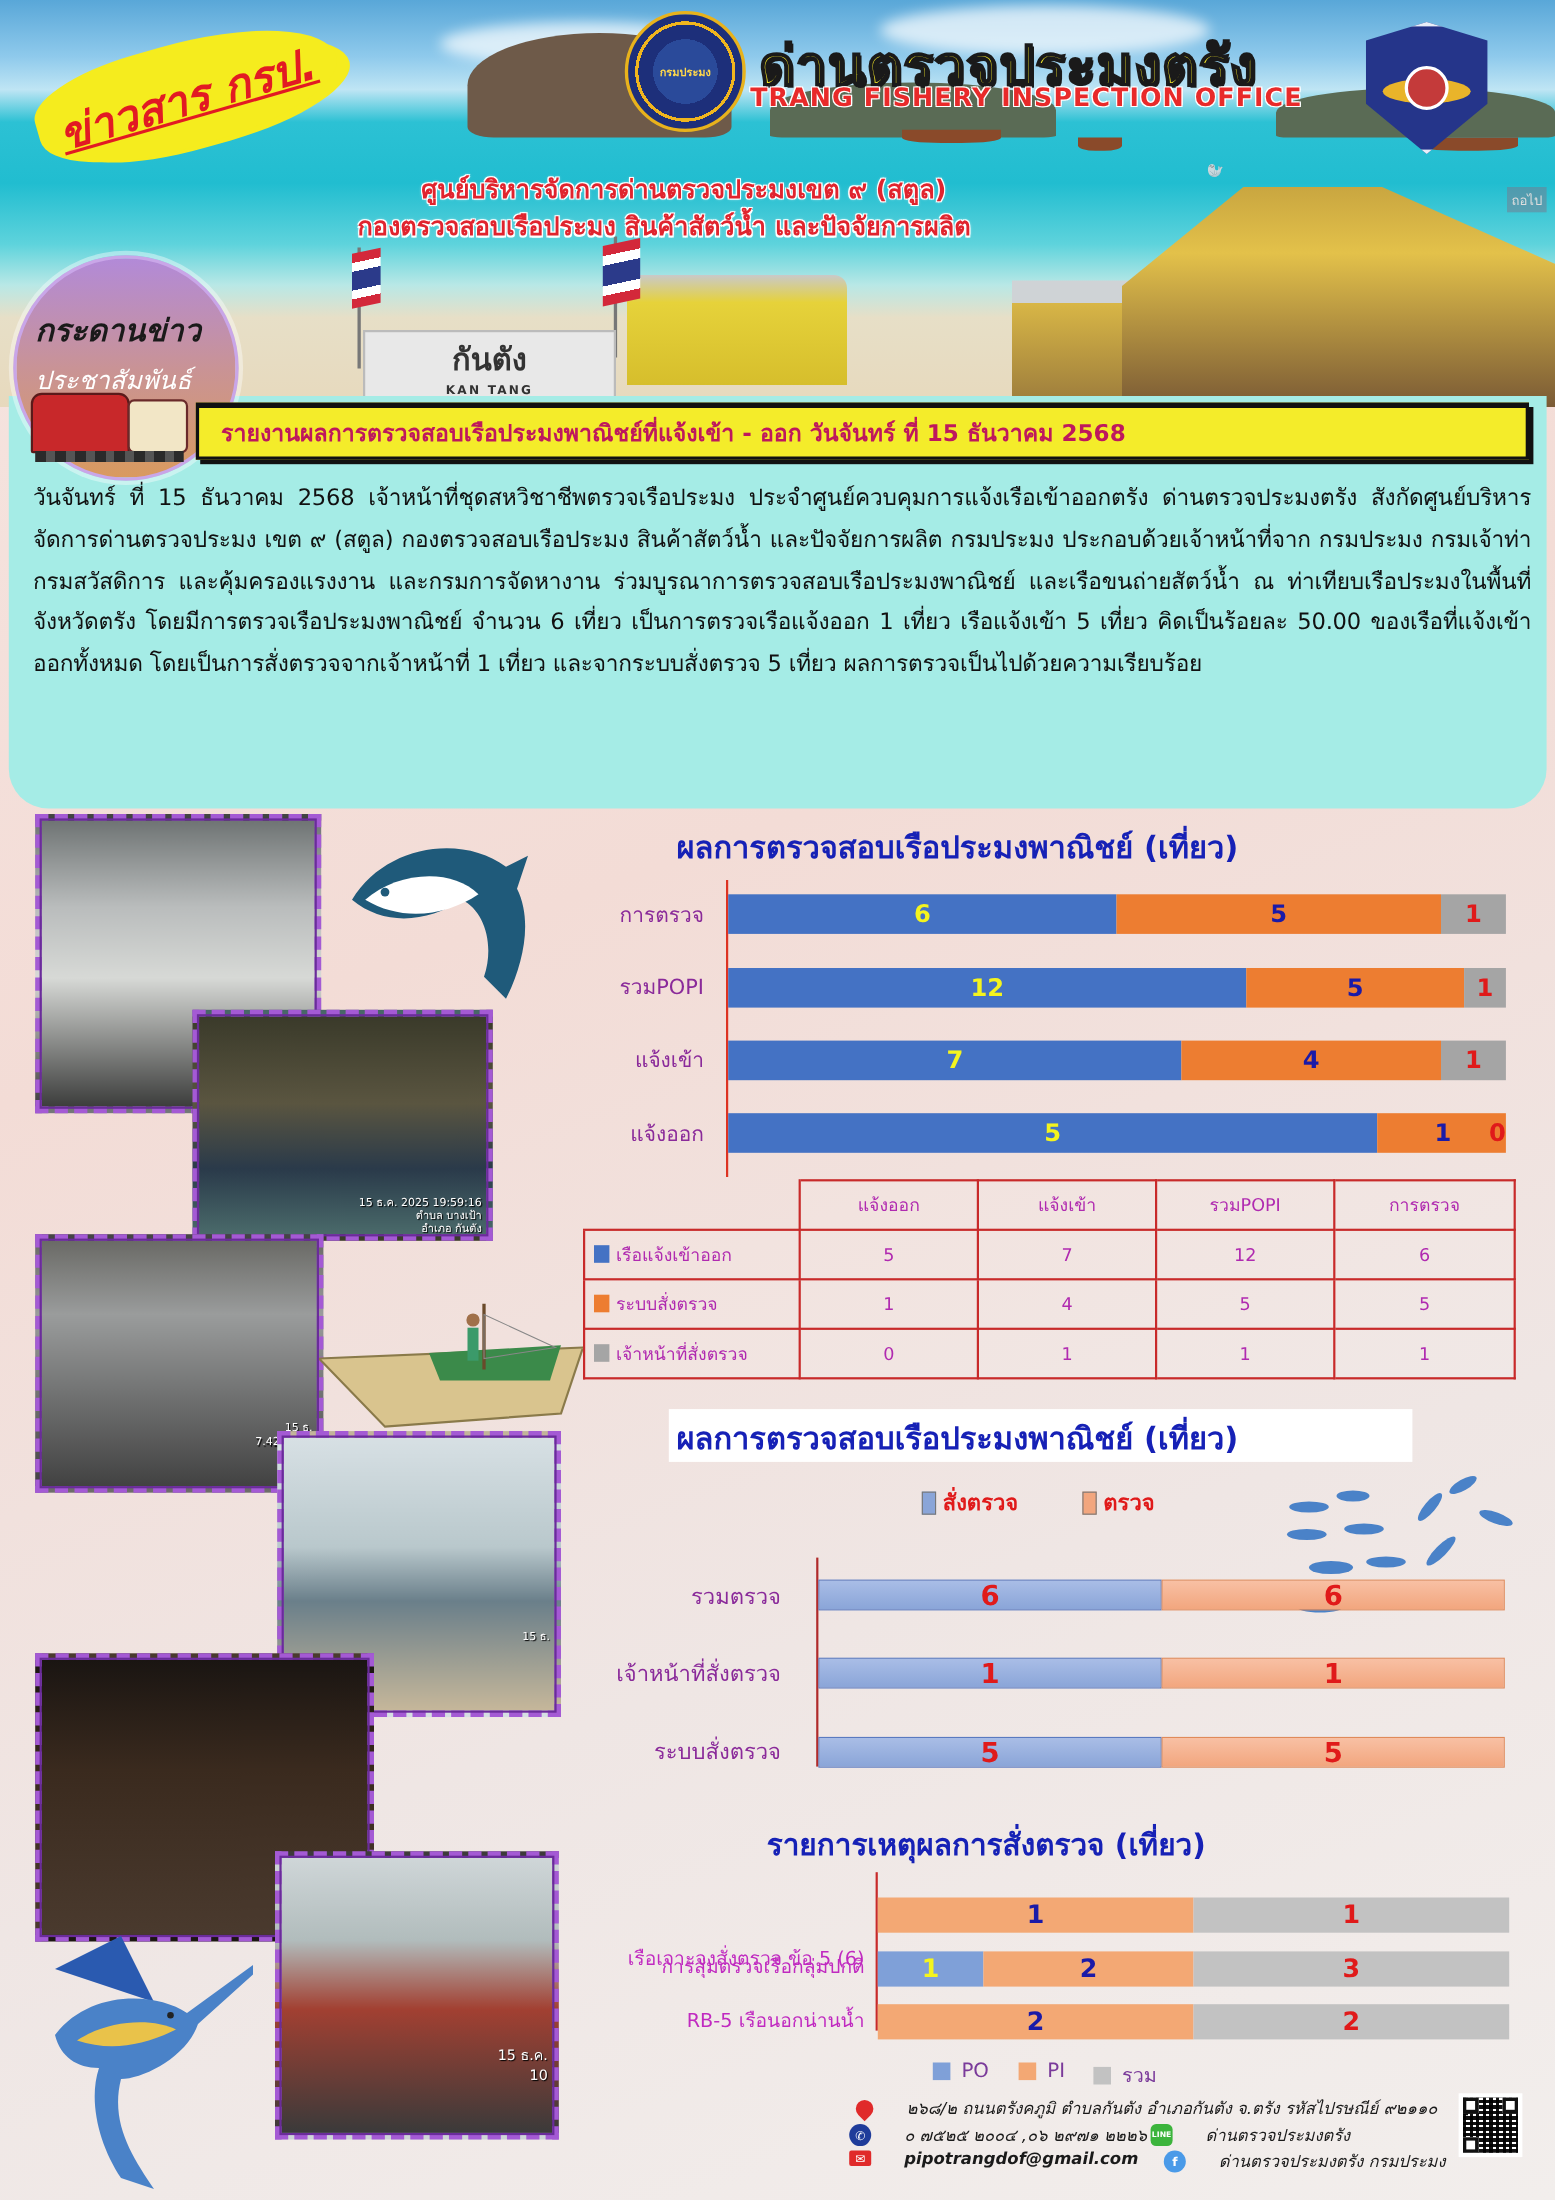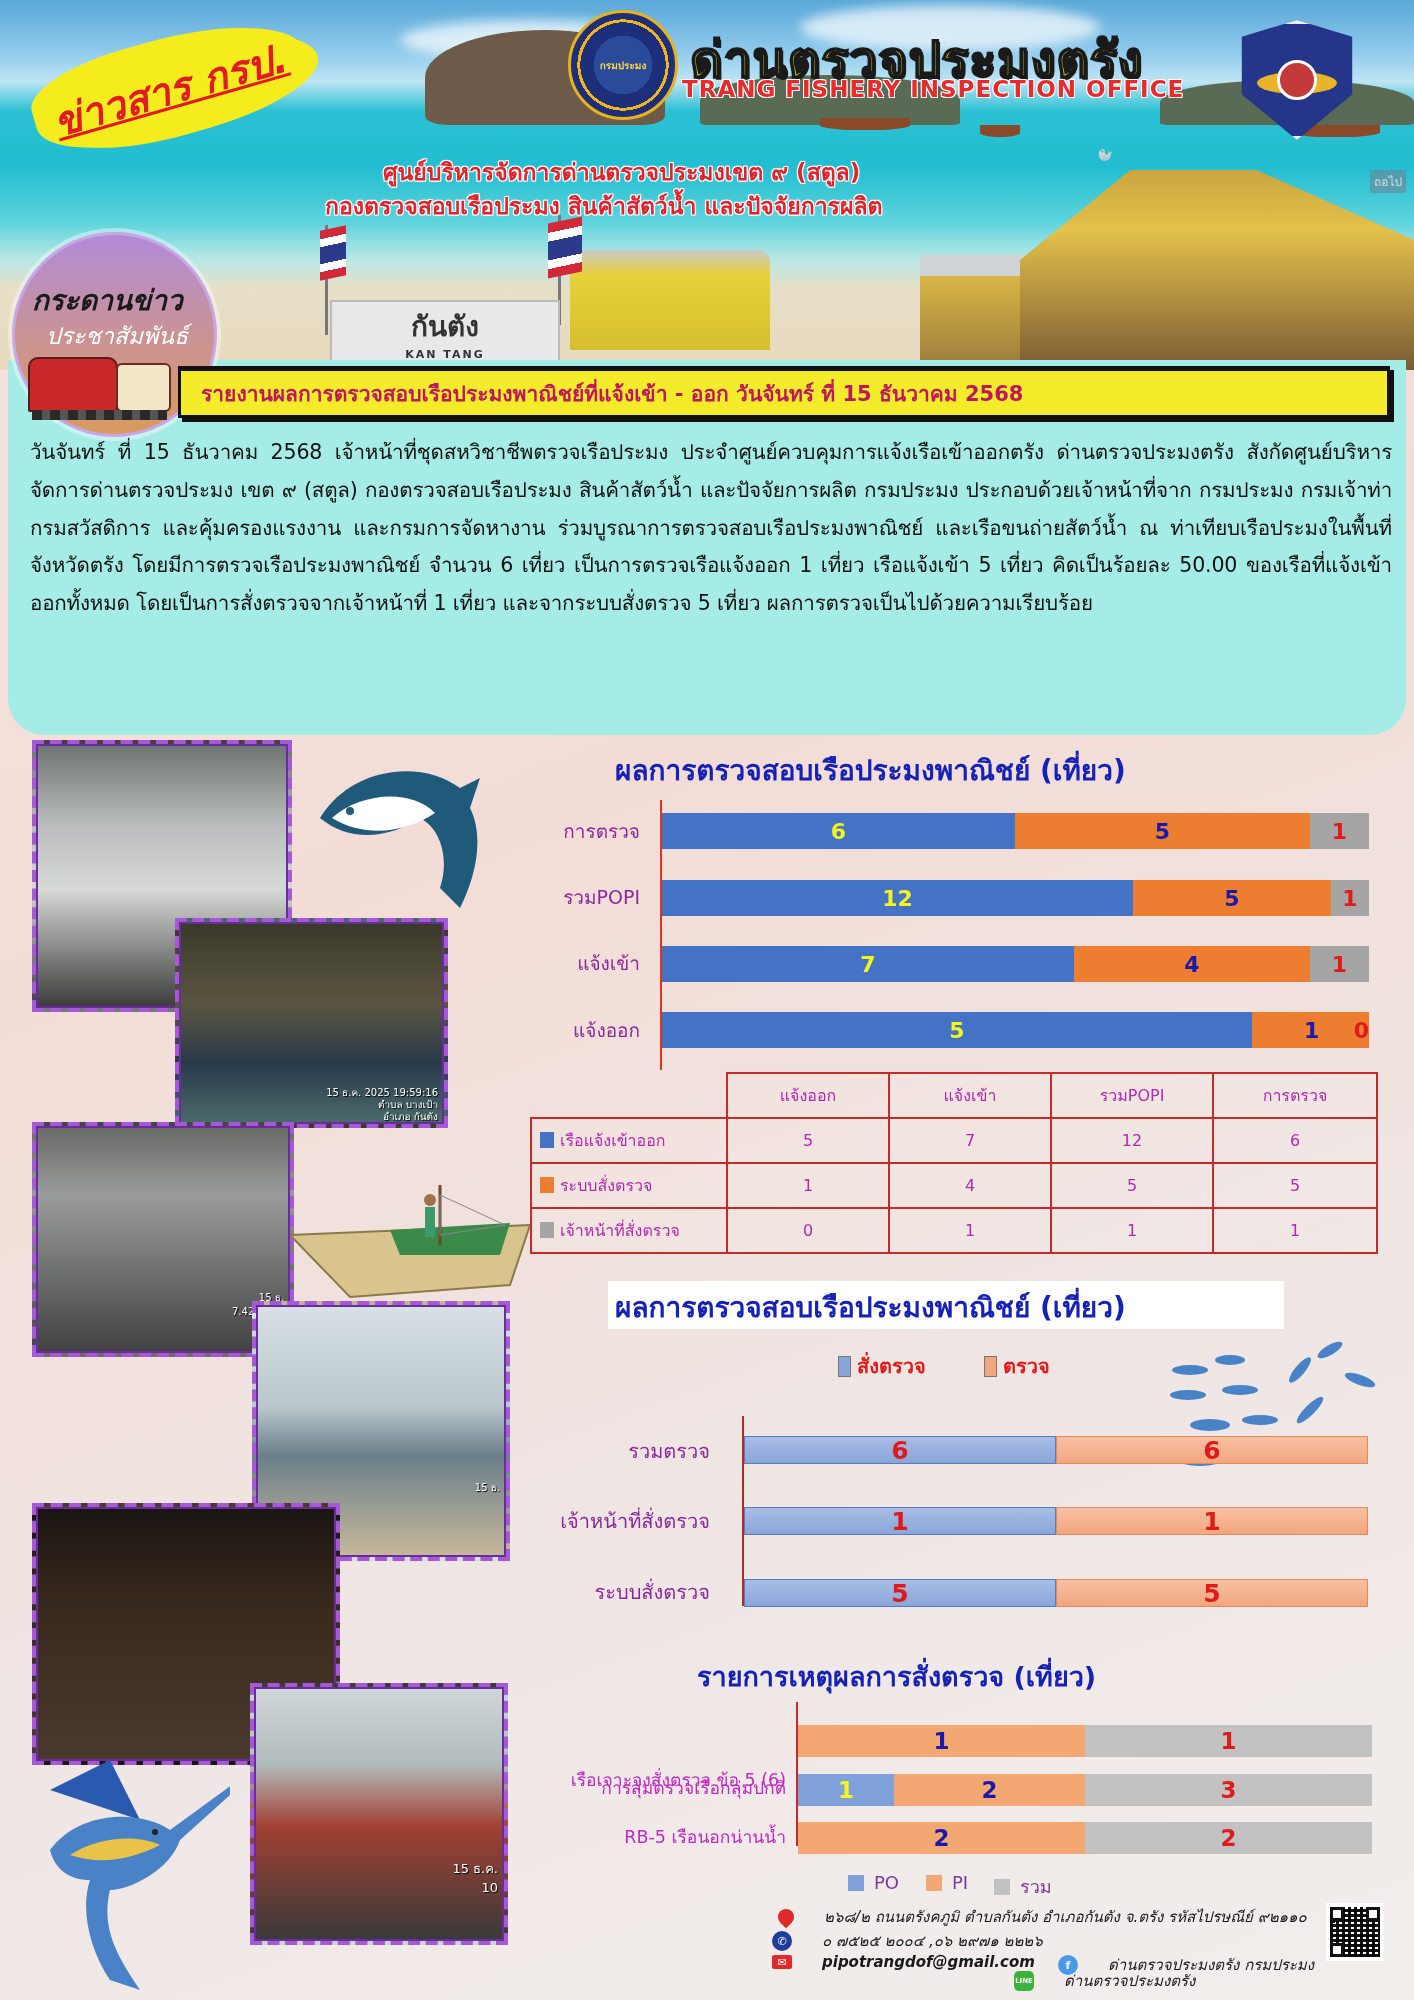--- a/index.html
+++ b/index.html
@@ -94,21 +94,21 @@
   }
   .sub1 { left: 383px; top: 154px; }
   .sub2 { left: 325px; top: 188px; }
 
   .pr-circle {
     left: 12px; top: 232px; width: 205px; height: 205px; border-radius: 50%;
     background: linear-gradient(180deg, #b28ad8 0%, #c99396 50%, #d99a5f 100%);
     border: 3px solid #c9a6e8; box-shadow: 0 0 0 4px rgba(255,255,255,0.4);
   }
   .pr-line1 { left: 32px; top: 278px; font: bold italic 28px "DejaVu Sans", sans-serif; color: #1a1a1a; }
-  .pr-line2 { left: 32px; top: 318px; font: italic 23px "DejaVu Sans", sans-serif; color: #fff; margin-left: 14px; }
+  .pr-line2 { left: 32px; top: 328px; font: italic 23px "DejaVu Sans", sans-serif; color: #fff; }
   .train-icon {
     left: 28px; top: 357px; width: 140px; height: 65px;
   }
   .train-icon .car1 { position: absolute; left: 0; top: 0; width: 90px; height: 55px; background: #c8282a; border-radius: 10px 10px 2px 2px; border: 2px solid #5a1a1a; }
   .train-icon .car2 { position: absolute; left: 88px; top: 6px; width: 55px; height: 49px; background: #f2e6c6; border-radius: 6px; border: 2px solid #6a2a2a; }
   .train-icon .wheels { position: absolute; left: 4px; top: 53px; width: 135px; height: 10px; background: repeating-linear-gradient(90deg, #2a2a2a 0 10px, #555 10px 18px); }
 
   
   .headline {
     left: 178px; top: 366px; width: 1212px; height: 52px;
@@ -483,21 +483,21 @@
   <span>๒๖๘/๒ ถนนตรังคภูมิ ตำบลกันตัง อำเภอกันตัง จ.ตรัง รหัสไปรษณีย์ ๙๒๑๑๐</span>
 </div>
 <div class="abs ft" style="left:772px;top:1929px;">
   <span class="ic" style="background:#1f3c9a;">✆</span>
   <span>๐ ๗๕๒๕ ๒๐๐๔ ,๐๖ ๒๙๗๑ ๒๒๒๖</span>
 </div>
 <div class="abs ft" style="left:772px;top:1953px;font-weight:bold;">
   <span class="ic" style="background:#e02a2a;border-radius:2px;height:14px;">✉</span>
   <span>pipotrangdof@gmail.com</span>
 </div>
-<div class="abs ft" style="left:1014px;top:1929px;margin-top:40px;">
+<div class="abs ft" style="left:1046px;top:1929px;">
   <span class="ic" style="background:#3cb43c;border-radius:5px;font-size:7px;">LINE</span>
   <span>ด่านตรวจประมงตรัง</span>
 </div>
 <div class="abs ft" style="left:1058px;top:1953px;">
   <span class="ic" style="background:#4a9ae8;">f</span>
   <span>ด่านตรวจประมงตรัง กรมประมง</span>
 </div>
 
 <div class="abs qr">
   <div class="qr-inner">

